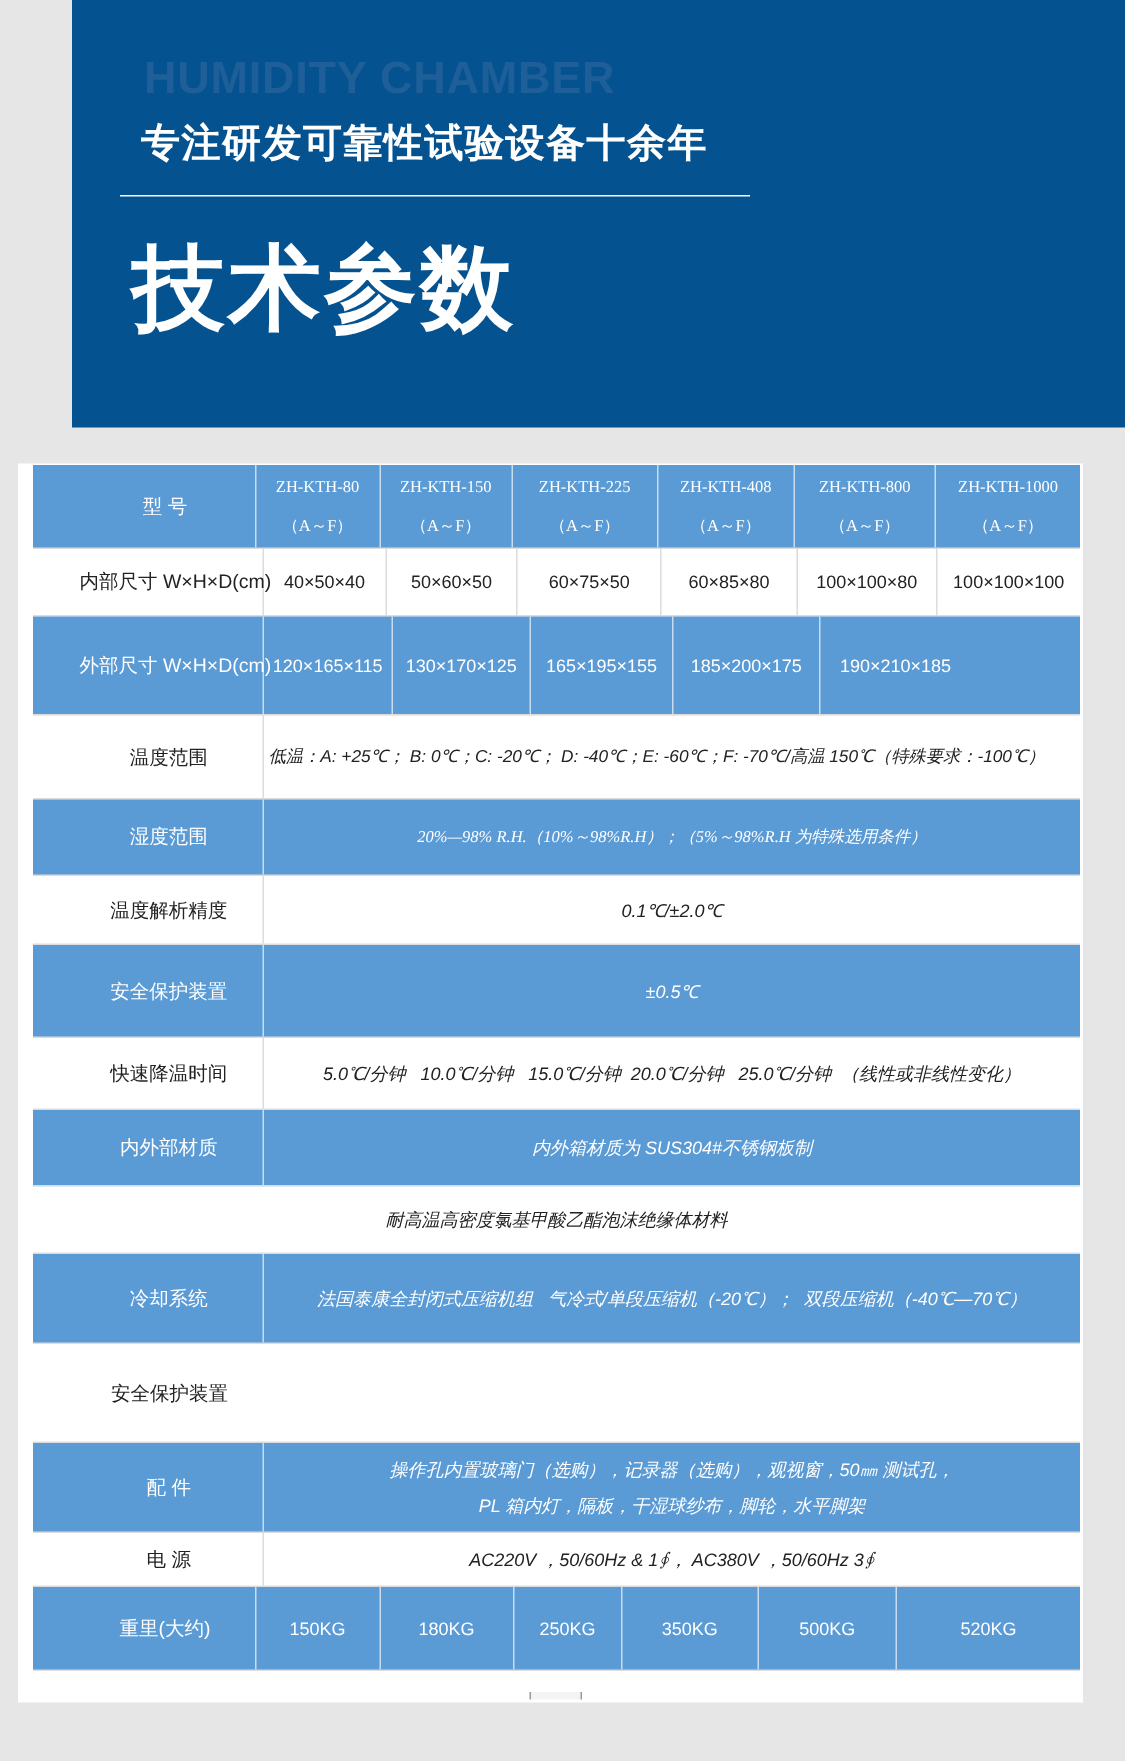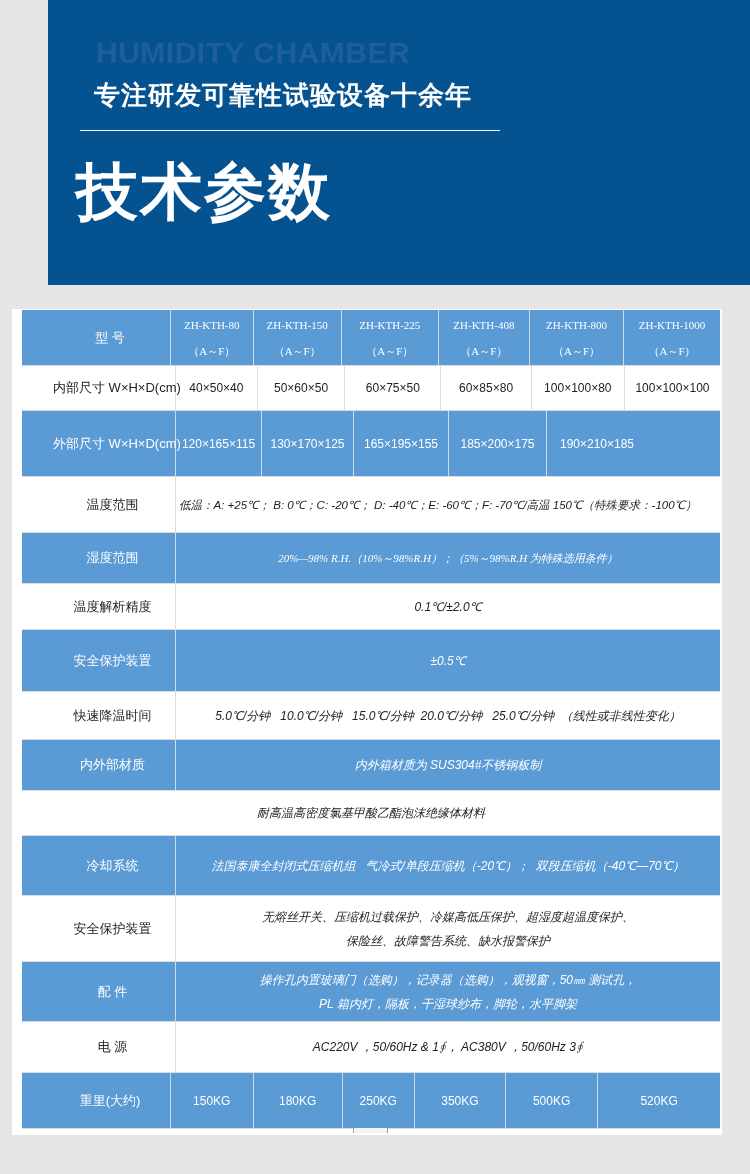--- a/index.html
+++ b/index.html
@@ -1,21 +1,21 @@
 <!DOCTYPE html>
 <html><head>
 <meta charset="utf-8">
 <style>
   html, body { margin:0; padding:0; }
   body { width:750px; height:1174px; background:#e6e6e6; position:relative; overflow:hidden; font-family:"DejaVu Sans", sans-serif; }
   .hero { position:absolute; left:0; top:0; width:750px; height:285px; background:#04528f;margin-left:48px; }
   .hero-en { position:absolute; left:48px; top:36px; font-family:"Liberation Sans", sans-serif; font-weight:bold; font-size:30px; color:#1f5f99; letter-spacing:0.5px; }
   .hero-sub { position:absolute; left:46px; top:78px; font-size:26px; font-weight:bold; color:#ffffff; letter-spacing:1px; }
   .hero-line { position:absolute; left:32px; top:130px; width:420px; height:1px; background:#ffffff; }
-  .hero-title { position:absolute; left:28px; top:150px; font-size:62px; font-weight:bold; color:#ffffff; letter-spacing:2px; }
+  .hero-title { position:absolute; left:40px; top:150px; font-size:62px; font-weight:bold; color:#ffffff; letter-spacing:2px; }
   .panel { position:absolute; left:12px; top:309px; width:710px; height:826px; background:#ffffff; }
   .scroll-thumb { position:absolute; left:353px; top:1128px; width:33px; height:5px; border-left:1px solid #999; border-right:1px solid #999; background:#f4f4f4; }
   .tbl { position:absolute; left:22px; top:310px; width:698px; }
   .row { display:flex; width:698px; border-bottom:1px solid #dcdcdc; box-sizing:border-box; }
   .row.blue { background:#5b9bd5; color:#ffffff; }
   .row.white { background:#ffffff; color:#222222; }
   .cell { display:flex; flex-direction:column; align-items:center; justify-content:center; text-align:center; box-sizing:border-box; border-right:1px solid #dcdcdc; font-size:12px; line-height:24px; font-family:"Liberation Sans", sans-serif; white-space:nowrap; }
   .row.blue .cell { border-right-color:#c9dced; }
   .cell:last-child { border-right:none; }
   .label { width:126px; font-size:13px;margin-left:28px; }
@@ -118,35 +118,31 @@
     <div class="cell span">耐高温高密度氯基甲酸乙酯泡沫绝缘体材料</div>
   </div>
 
   <div class="row blue" style="height:60px">
     <div class="cell label">冷却系统</div>
     <div class="cell span" style="white-space:pre">法国泰康全封闭式压缩机组   气冷式/单段压缩机（-20℃）；  双段压缩机（-40℃—70℃）</div>
   </div>
 
   <div class="row white" style="height:66px">
     <div class="cell label">安全保护装置</div>
-    <div class="cell span">
-      <span>无熔丝开关、压缩机过载保护、冷媒高低压保护、超湿度超温度保护、</span>
-      <span>保险丝、故障警告系统、缺水报警保护</span>
-    </div>
   </div>
 
   <div class="row blue" style="height:60px">
     <div class="cell label">配 件</div>
     <div class="cell span">
       <span>操作孔内置玻璃门（选购），记录器（选购），观视窗，50㎜ 测试孔，</span>
       <span>PL 箱内灯，隔板，干湿球纱布，脚轮，水平脚架</span>
     </div>
   </div>
 
-  <div class="row white" style="height:51px">
+  <div class="row white" style="height:36px">
     <div class="cell label">电 源</div>
     <div class="cell span">AC220V ，50/60Hz &amp; 1∮， AC380V ，50/60Hz 3∮</div>
   </div>
 
   <div class="row blue" style="height:56px">
     <div class="cell label">重里(大约)</div>
     <div class="cell" style="width:86px">150KG</div>
     <div class="cell" style="width:93px">180KG</div>
     <div class="cell" style="width:75px">250KG</div>
     <div class="cell" style="width:95px">350KG</div>

